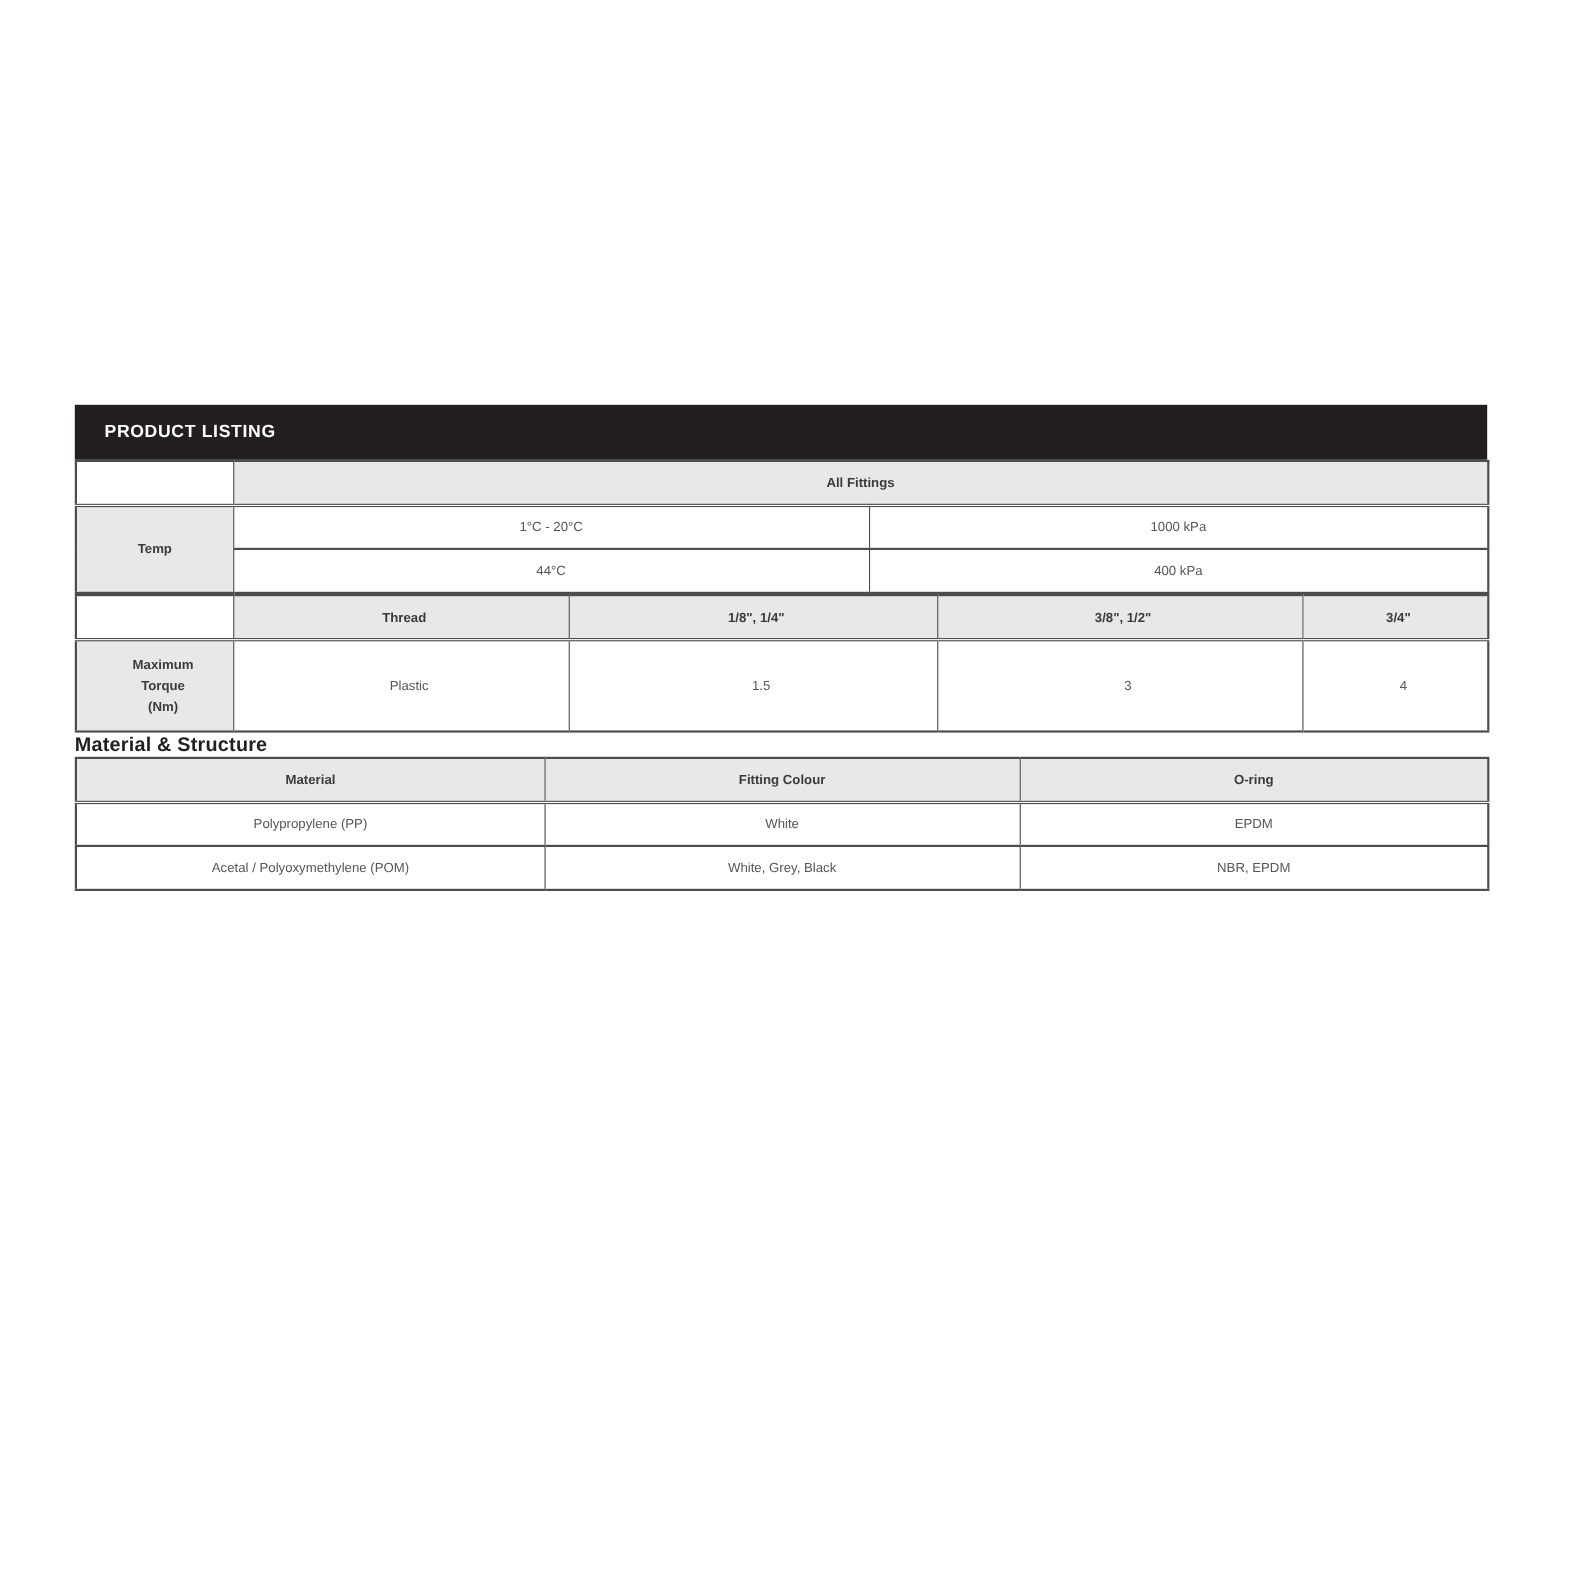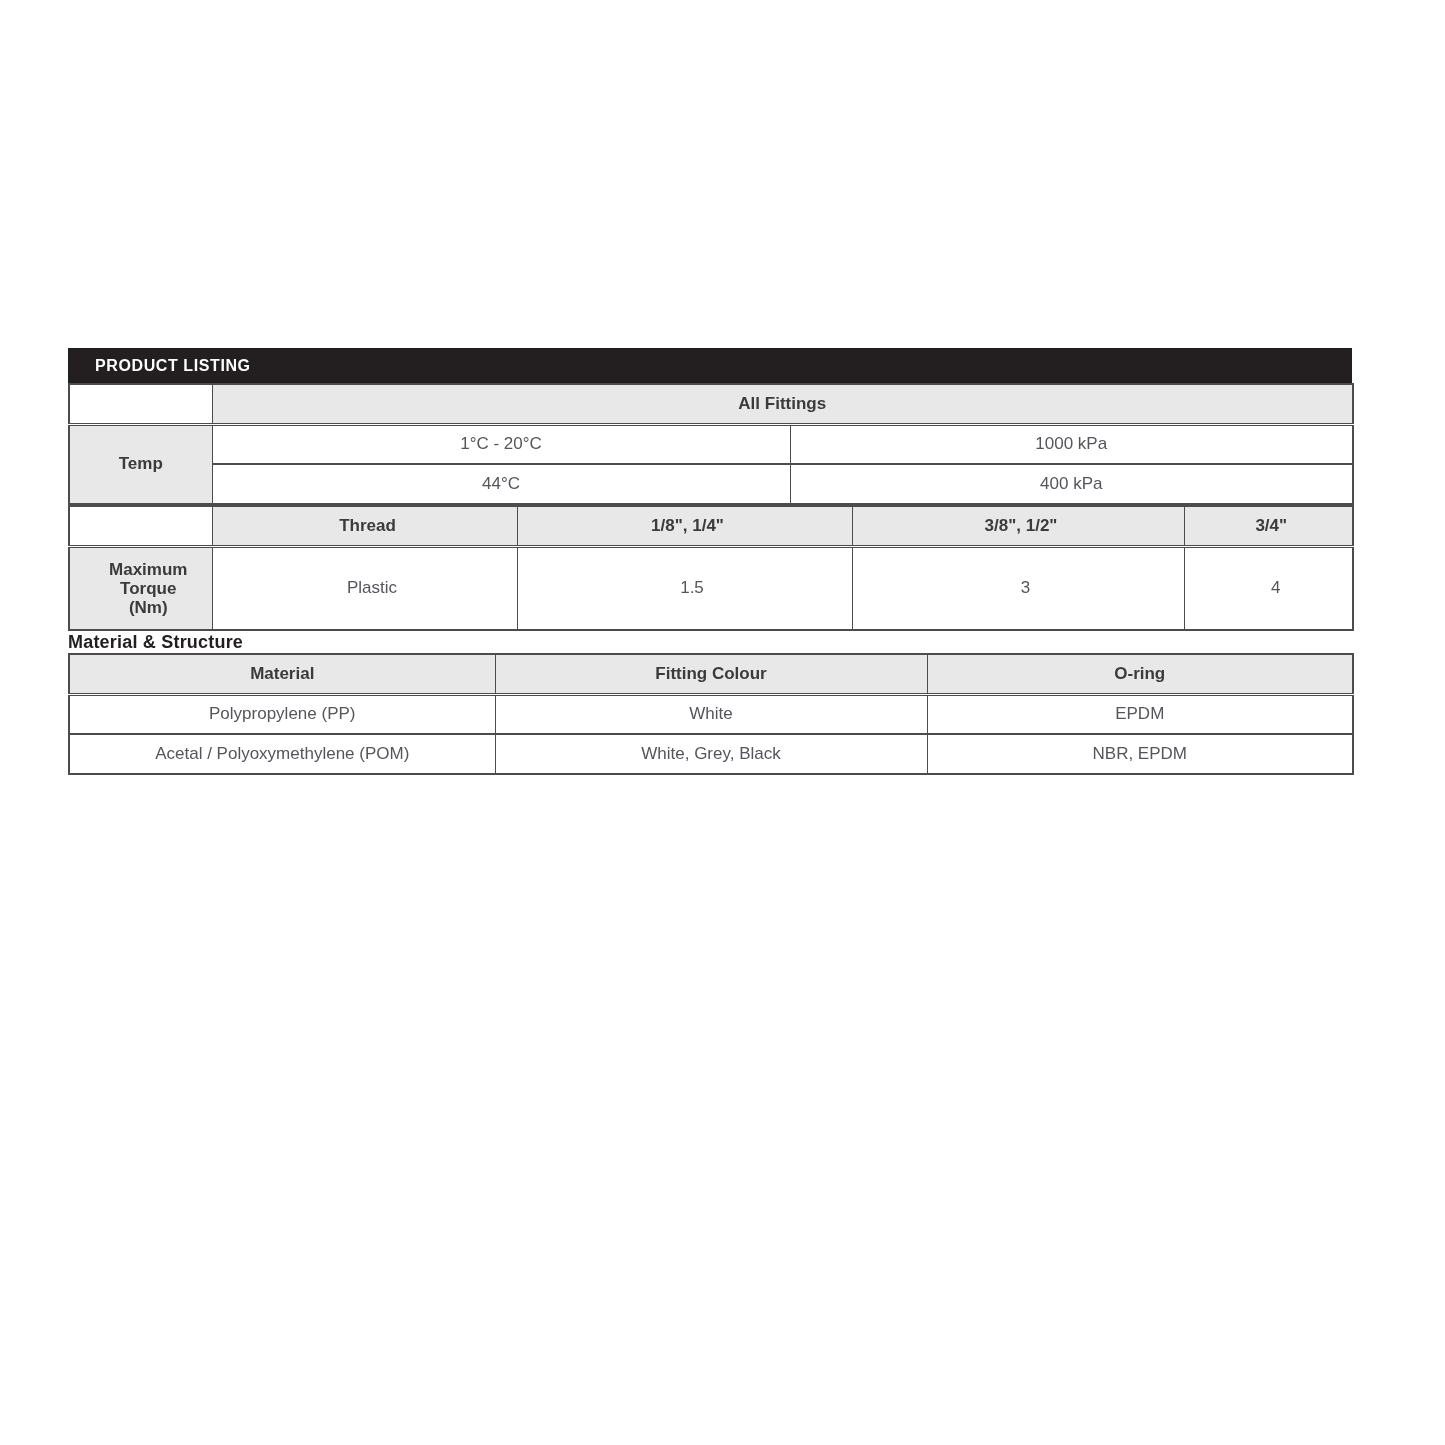--- a/index.html
+++ b/index.html
@@ -13,43 +13,44 @@
   *{box-sizing:border-box;}
   html,body{margin:0;padding:0;}
   body{
     width:1445px;height:1445px;background:#ffffff;
     font-family:"Liberation Sans","DejaVu Sans",sans-serif;
     -webkit-font-smoothing:antialiased;
   }
   .page{position:relative;width:1445px;height:1445px;background:#ffffff;overflow:hidden;}
   .content{position:absolute;left:68px;top:348px;width:1284px;}
   .banner{
-    height:35px;background:var(--banner-bg);
+    height:50px;background:var(--banner-bg);
     display:flex;align-items:center;
     padding-left:27px;
+    margin-top:20px;
   }
   .banner span{
     color:#ffffff;font-size:16px;font-weight:bold;letter-spacing:0.6px;
   }
   h2.sec{
     margin:0;font-size:18px;font-weight:bold;color:var(--heading-text);
     letter-spacing:0.2px;line-height:22px;
   }
   .sec1{margin:37px 0 13px 0;}
   .sec2{margin:45px 0 12px 0;}
   .sec3{margin:45px 0 13px 0;}
   table{
     border-collapse:collapse;table-layout:fixed;width:1284px;
     border:2px solid var(--border);
   }
   td{
     border:2px solid var(--border);
     border-left-width:1px;border-right-width:1px;
     text-align:center;vertical-align:middle;
-    font-size:17px;color:var(--cell-text);
+    font-size:12px;color:var(--cell-text);
     padding:2px 6px;overflow:hidden;
   }
   td.hdr{
     background:var(--hdr-bg);
     font-weight:bold;color:var(--hdr-text);
   }
   td.dbl{border-bottom:3px double var(--border);}
   .t1 td{height:40px;}
   .t2 td.hrow{height:40px;padding-left:12px;}
   .t2 td.drow{height:84px;padding-left:21px;}

